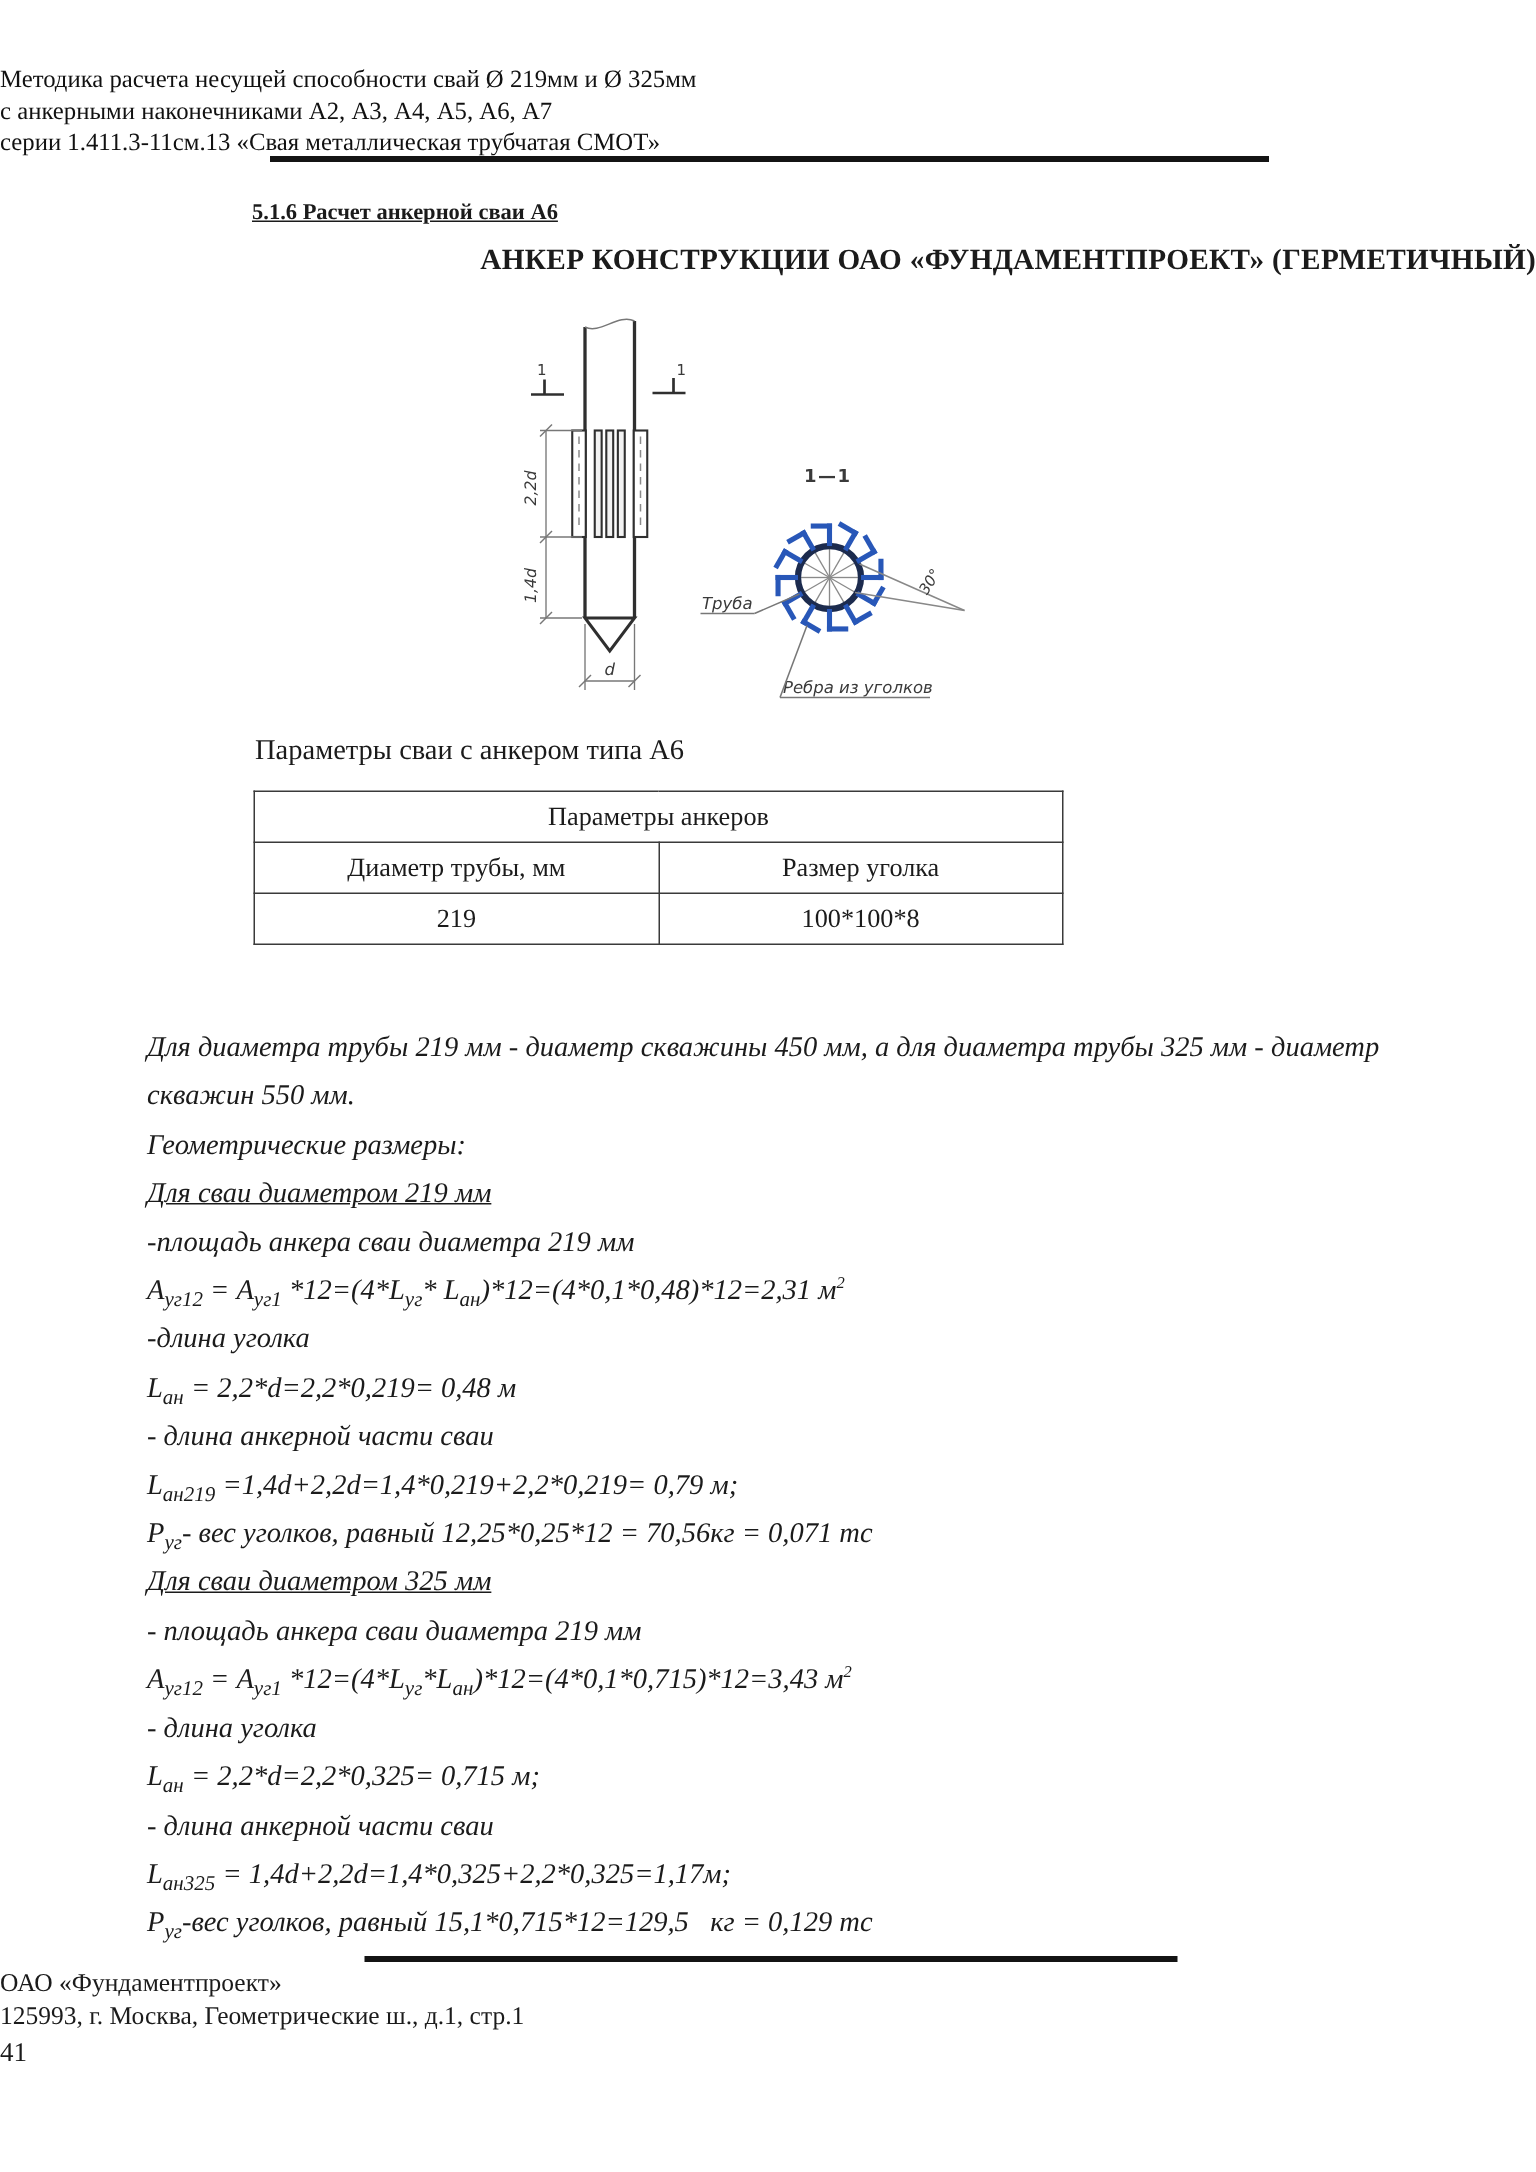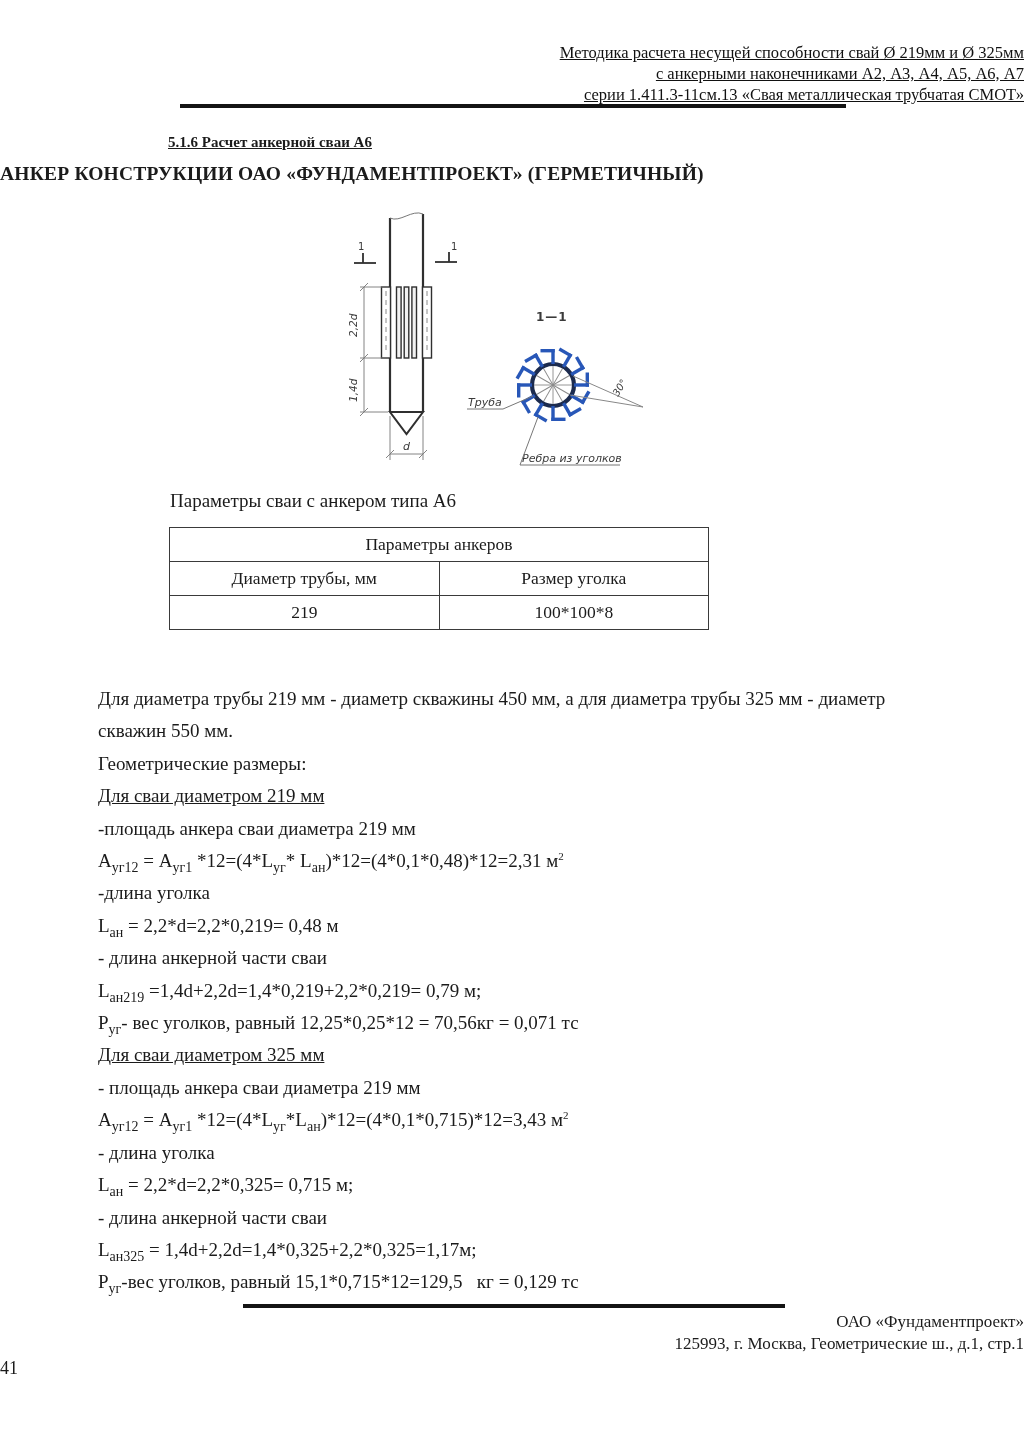--- a/index.html
+++ b/index.html
@@ -1,44 +1,44 @@
 <!DOCTYPE html>
 <html><head>
 <meta charset="utf-8">
 <style>
   html,body{margin:0;padding:0;background:#9a9a9a;}
   .page{position:relative;width:1024px;height:1448px;background:#ffffff;margin:0 auto;
         font-family:"Liberation Serif", serif;color:#1b1b1b;overflow:hidden;}
 
-  .header{position:absolute;top:42px;left:0;width:100%;text-align:right;
-          font-size:16.5px;line-height:21px;color:#111;text-decoration:underline;}
+  .header{position:absolute;top:42px;left:0;width:100%;text-align:left;
+          font-size:16.5px;line-height:21px;color:#111;}
   .header-rule{position:absolute;left:180px;top:104px;width:666px;height:4px;background:#141414;}
 
   .section-title{position:absolute;left:168px;top:134px;font-size:15px;font-weight:bold;
                  text-decoration:underline;}
-  .main-heading{position:absolute;top:163px;left:0;width:100%;text-align:left;
+  .main-heading{position:absolute;top:163px;left:0;width:100%;text-align:right;
                 font-weight:bold;font-size:19.5px;letter-spacing:.2px;}
 
   svg.drawing{position:absolute;left:330px;top:210px;}
   svg.drawing text{font-family:"DejaVu Sans", sans-serif;fill:#3a3a3a;}
 
   .table-caption{position:absolute;left:170px;top:490px;font-size:19px;}
   table.params{position:absolute;left:169px;top:527px;width:540px;border-collapse:collapse;
                font-size:17.5px;table-layout:fixed;}
   table.params th, table.params td{border:1.6px solid #3a3a3a;height:33px;text-align:center;
                font-weight:normal;padding:0;}
 
-  .body-text{position:absolute;left:98px;top:683px;width:844px;font-size:19px;}
+  .body-text{position:absolute;left:98px;top:683px;width:844px;font-size:19px;font-style:italic;}
   .bodyline{margin:0;line-height:32.4px;}
   .bodyline.u{text-decoration:underline;}
   .body-text sub{font-size:14px;line-height:0;}
   .body-text sup{font-size:11px;line-height:0;}
 
   .footer-bar{position:absolute;left:243px;top:1304px;width:542px;height:4px;background:#141414;}
-  .footer-text{position:absolute;top:1311px;left:0;width:100%;text-align:right;
+  .footer-text{position:absolute;top:1311px;left:0;width:100%;text-align:left;
                font-size:17px;line-height:22px;}
   .page-number{position:absolute;top:1358px;left:0;width:100%;text-align:left;font-size:18px;}
 </style>
 </head>
 <body>
 
 <div class="page">
 
   <div class="header">
     <div>Методика расчета несущей способности свай Ø 219мм и Ø 325мм</div>

